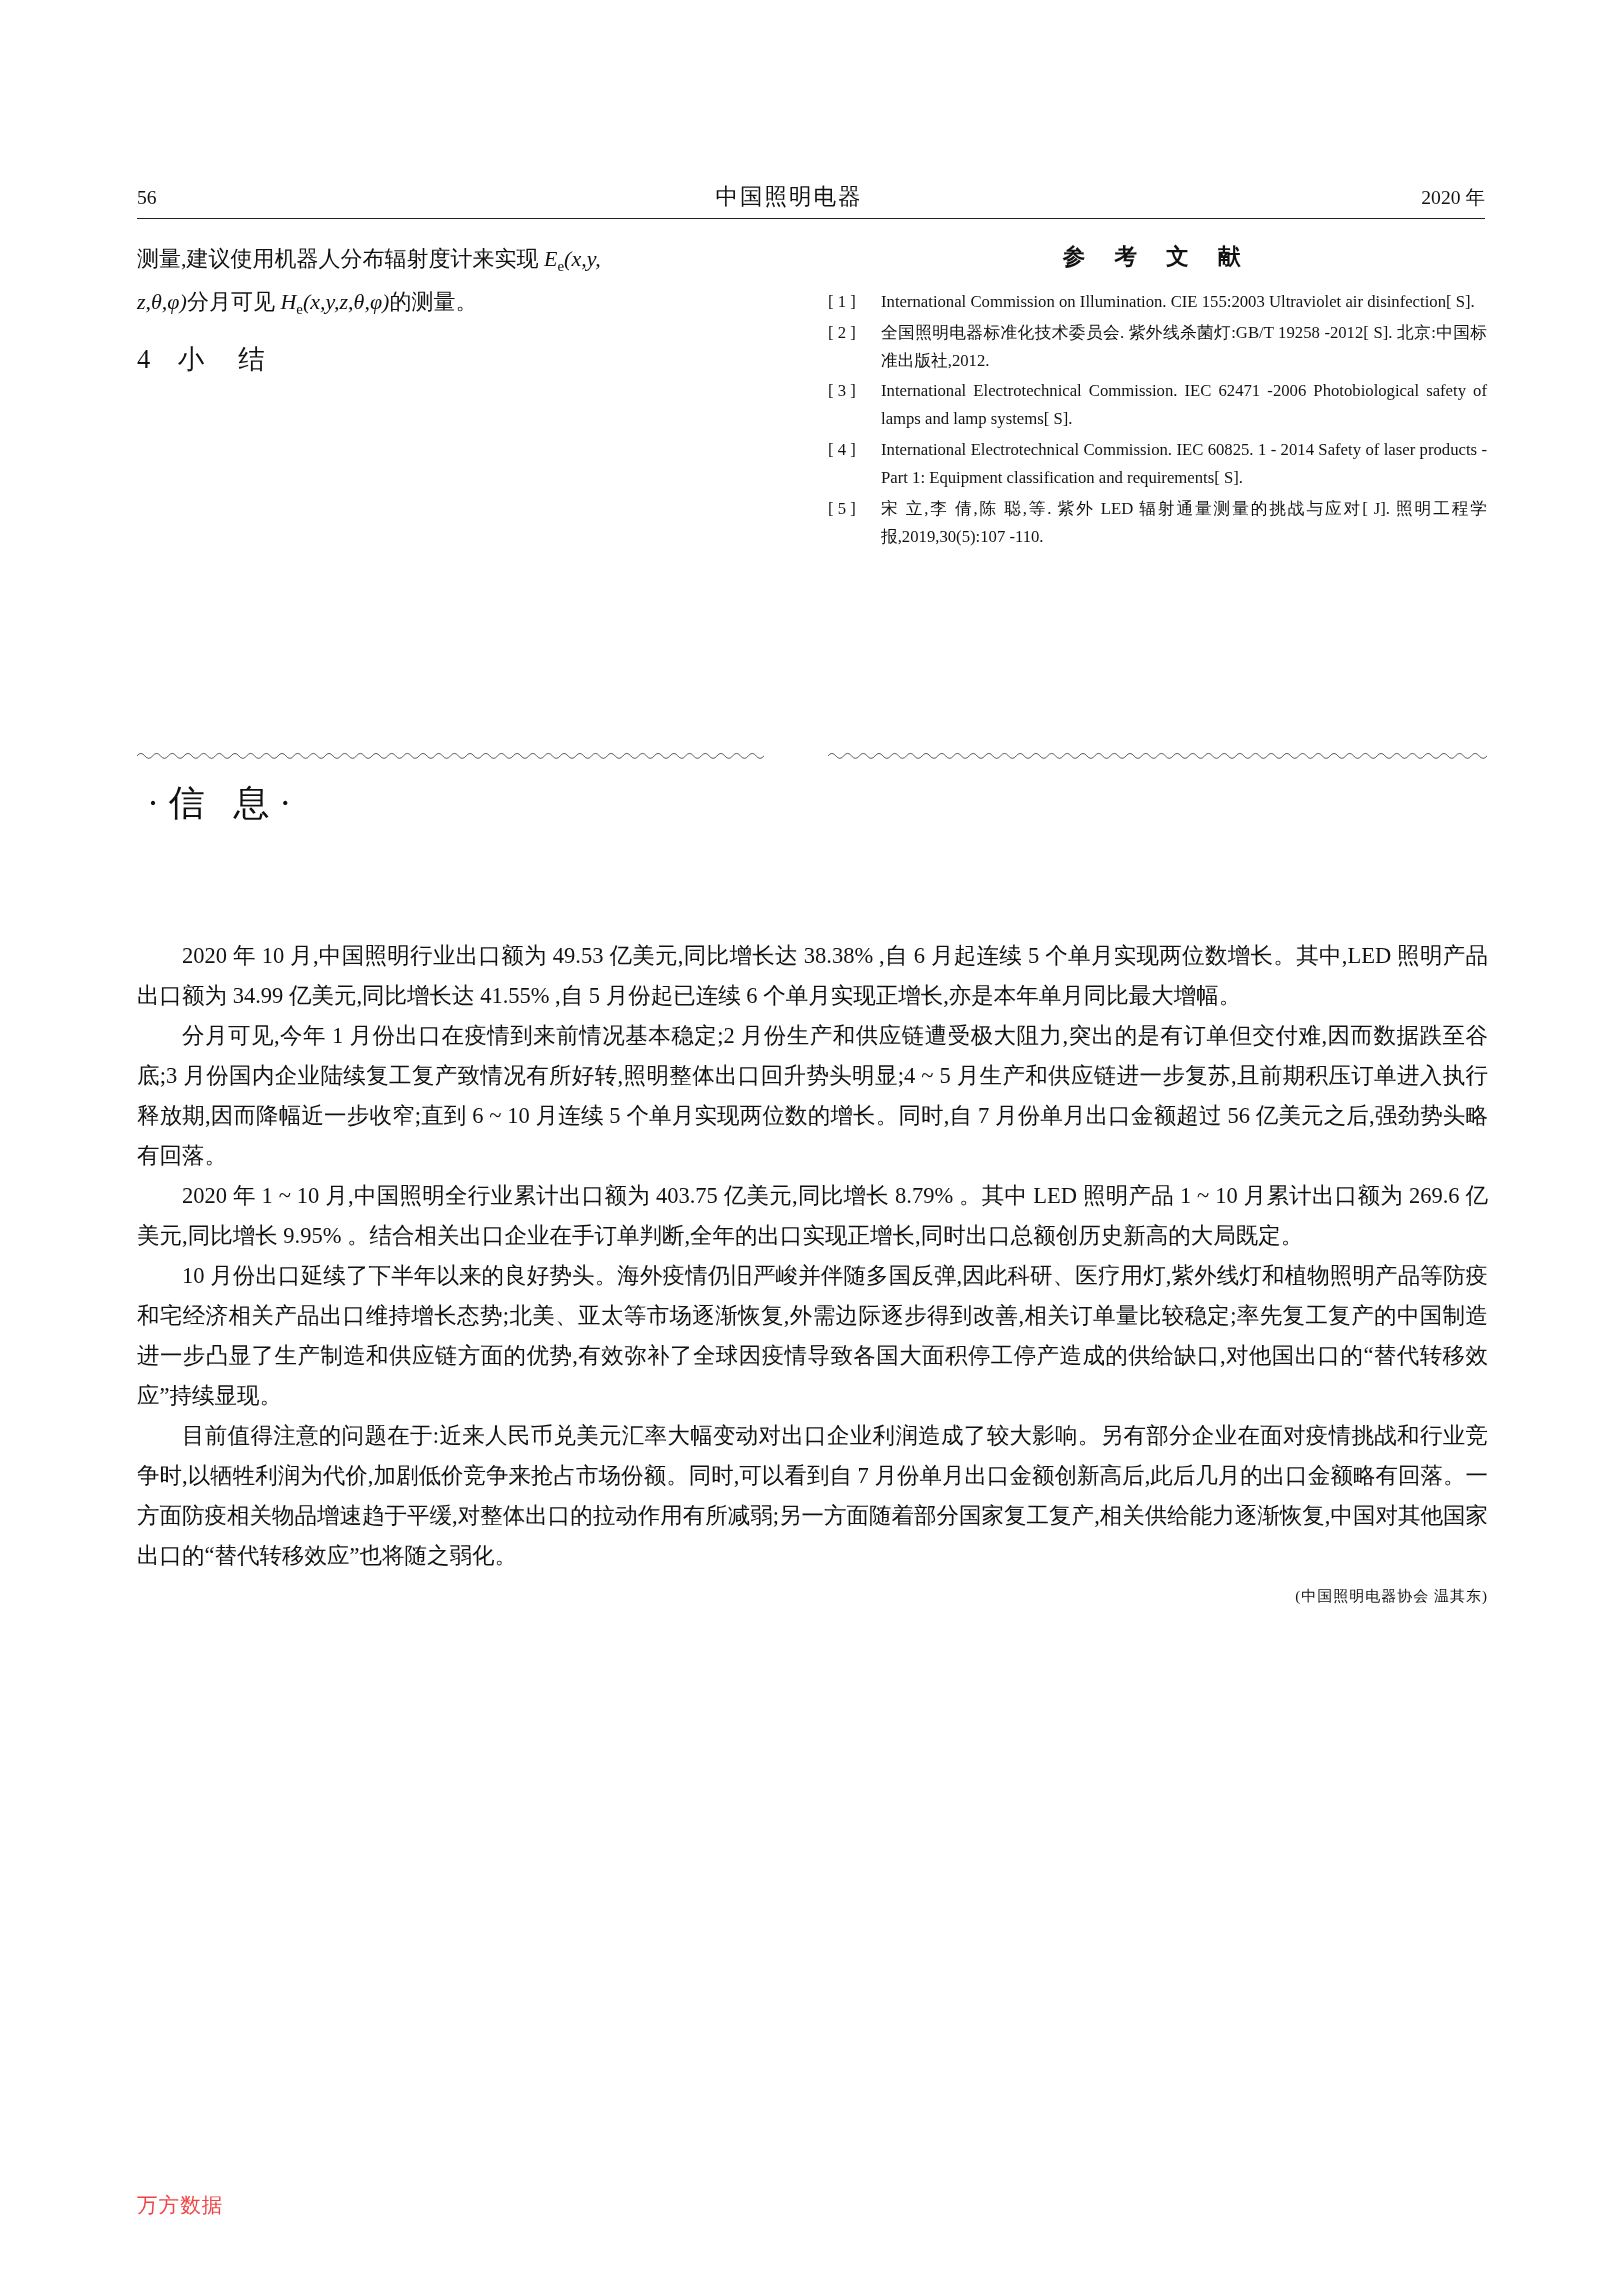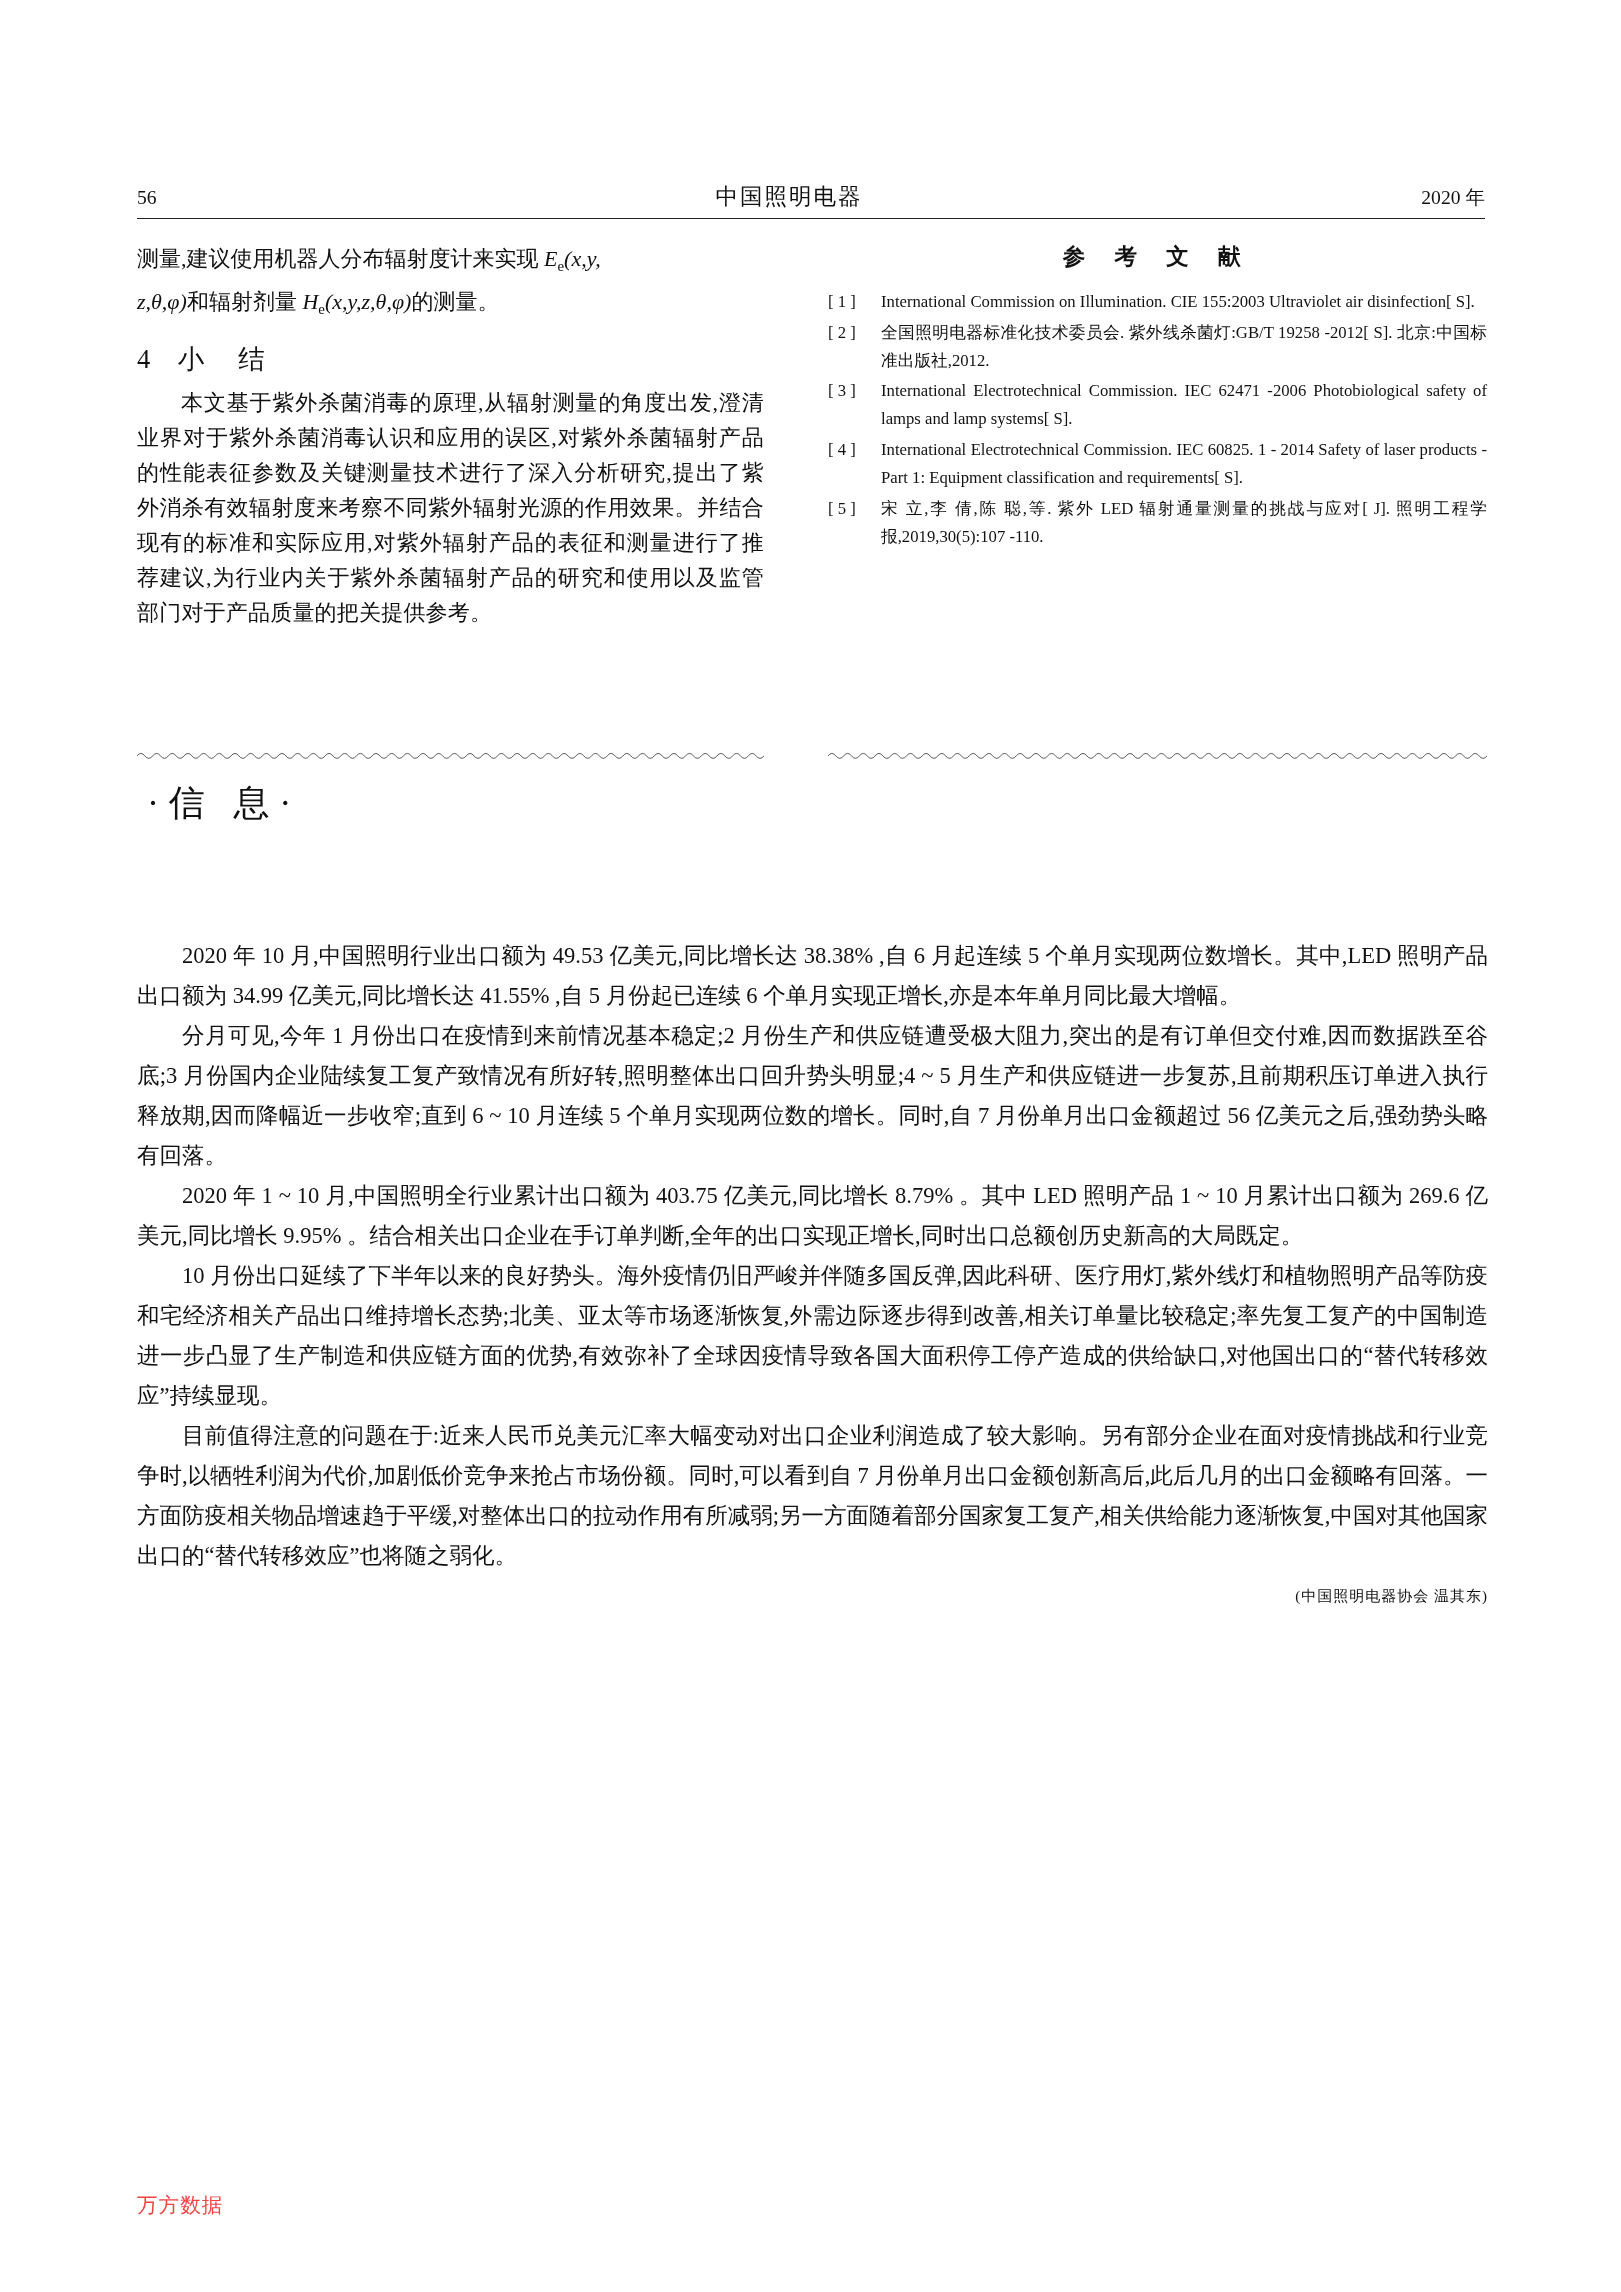--- a/index.html
+++ b/index.html
@@ -180,30 +180,27 @@
   <div class="header">
     <span class="page-num">56</span>
     <span class="journal">中国照明电器</span>
     <span class="year">2020 年</span>
   </div>
   <div class="header-rule"></div>
 
   <div class="col-left">
     <div class="eq-line">
       <span>测量,建议使用机器人分布辐射度计来实现 </span><span class="ital">E</span><sub>e</sub><span class="ital">(x,y,</span><br>
-      <span class="ital">z,θ,φ)</span><span>和辐射剂量 </span><span class="ital">H</span><sub>e</sub><span class="ital">(x,y,z,θ,φ)</span><span>的测量。</span>
+      <span class="ital">z,θ,φ)</span><span>分月可见 </span><span class="ital">H</span><sub>e</sub><span class="ital">(x,y,z,θ,φ)</span><span>的测量。</span>
     </div>
 
     <div class="section-head">
       <span class="num">4</span><span class="txt">小 结</span>
     </div>
 
-    <div class="body-cn">
-      <p class="indent">本文基于紫外杀菌消毒的原理,从辐射测量的角度出发,澄清业界对于紫外杀菌消毒认识和应用的误区,对紫外杀菌辐射产品的性能表征参数及关键测量技术进行了深入分析研究,提出了紫外消杀有效辐射度来考察不同紫外辐射光源的作用效果。并结合现有的标准和实际应用,对紫外辐射产品的表征和测量进行了推荐建议,为行业内关于紫外杀菌辐射产品的研究和使用以及监管部门对于产品质量的把关提供参考。</p>
-    </div>
   </div>
 
   <div class="col-right">
     <div class="ref-title">参 考 文 献</div>
     <div class="ref-list">
       <div class="ref-item">
         <span class="ref-num">[ 1 ]</span>
         <span class="ref-text">International Commission on Illumination. CIE 155:2003 Ultraviolet air disinfection[ S].</span>
       </div>
       <div class="ref-item">

